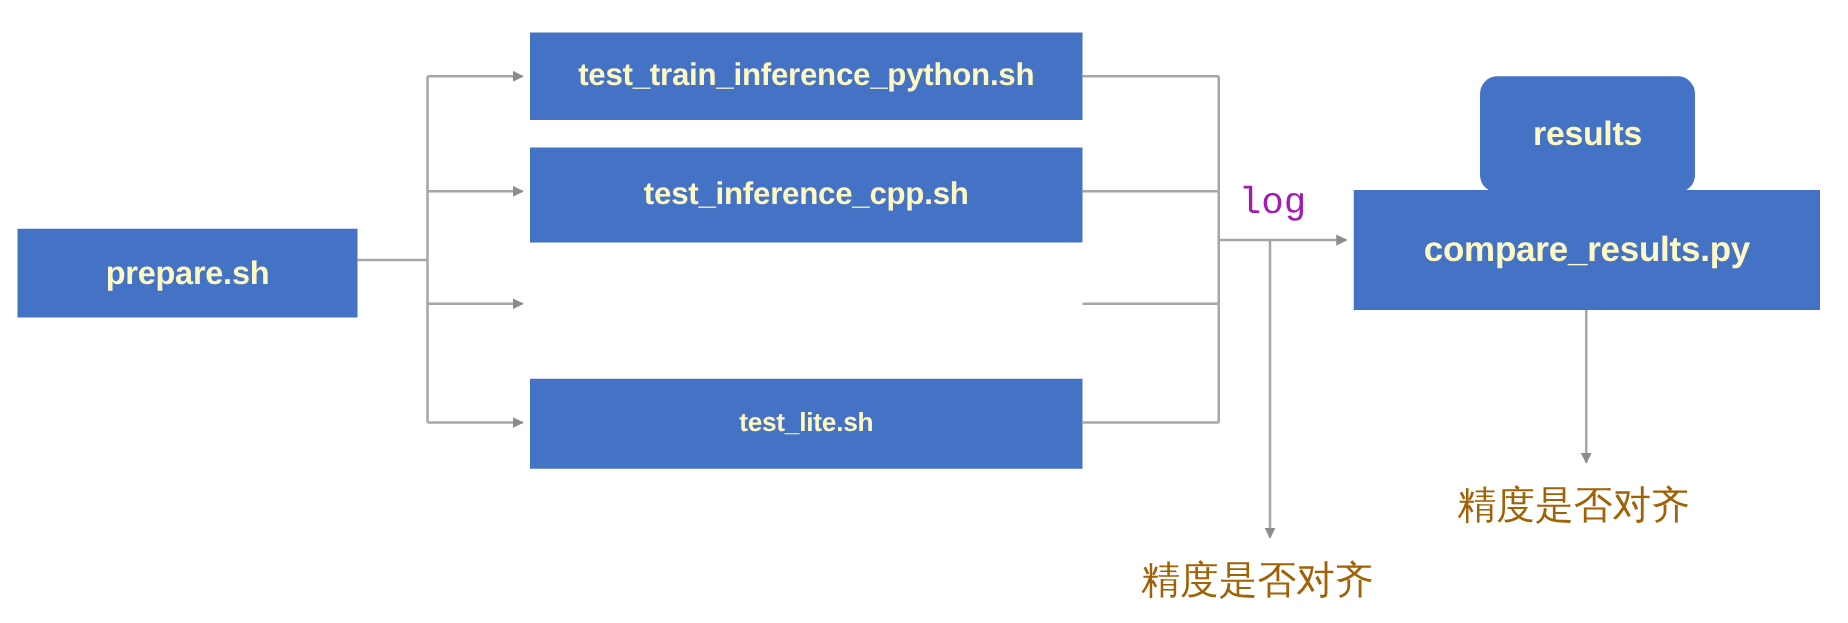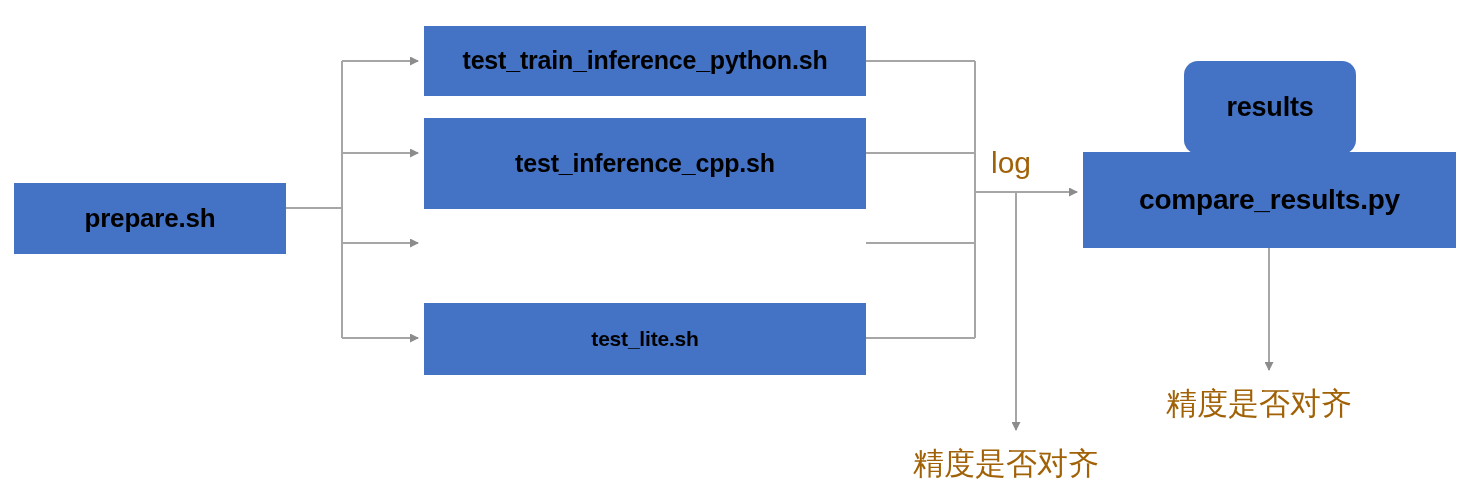--- a/index.html
+++ b/index.html
@@ -21,51 +21,52 @@
     position: absolute;
     left: 0;
     top: 0;
     width: 1478px;
     height: 498px;
     pointer-events: none;
   }
   .node {
     position: absolute;
     background: #4472C4;
-    color: #000000;
+    color: #fef9c3;
     display: flex;
     align-items: center;
     justify-content: center;
     font-weight: bold;
     letter-spacing: -0.2px;
     box-sizing: border-box;
     text-align: center;
     line-height: 1.1;
   }
   .node-rounded {
     border-radius: 14px;
   }
   .label-plain {
     position: absolute;
-    color: #a16207;
+    color: #a21caf;
     font-weight: 400;
     white-space: nowrap;
+    font-family: Liberation Mono, monospace;
   }
   .label-red {
     position: absolute;
     color: #a16207;
     font-weight: 400;
     white-space: nowrap;
     font-family: Liberation Mono, monospace;
   }
 
   
   #node-prepare      { left: 14px;   top: 183px; width: 272px; height: 71px;  font-size: 26px; }
   #node-train        { left: 424px;  top: 26px;  width: 442px; height: 70px;  font-size: 25px; }
-  #node-cpp          { left: 424px;  top: 118px; width: 442px; height: 91px;  font-size: 25px; }
+  #node-cpp          { left: 424px;  top: 118px; width: 442px; height: 76px;  font-size: 25px; }
   #node-serving      { left: 424px;  top: 208px; width: 442px; height: 71px;  font-size: 25px; }
   #node-lite         { left: 424px;  top: 303px; width: 442px; height: 72px;  font-size: 21px; }
   #node-results      { left: 1184px; top: 25px;  width: 172px; height: 93px;  font-size: 27px; margin-top: 36px; }
   #node-compare      { left: 1083px; top: 152px; width: 373px; height: 96px;  font-size: 28px; }
 
   
   #label-log         { left: 991px;  top: 146px; font-size: 30px; }
   #label-func        { left: 913px;  top: 443px; font-size: 31px; }
   #label-prec        { left: 1166px; top: 383px; font-size: 31px; }
 </style>

